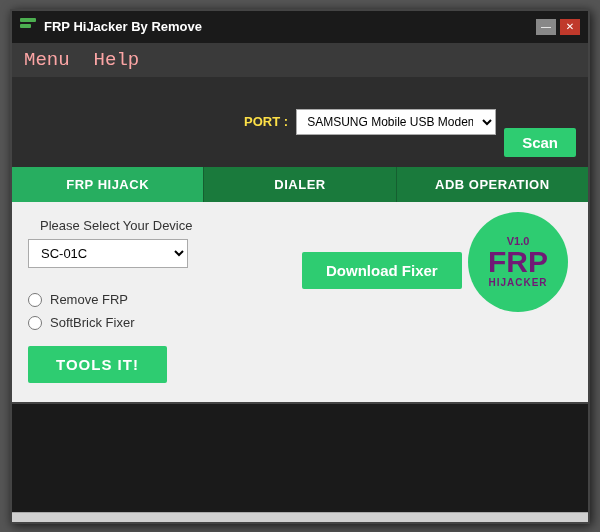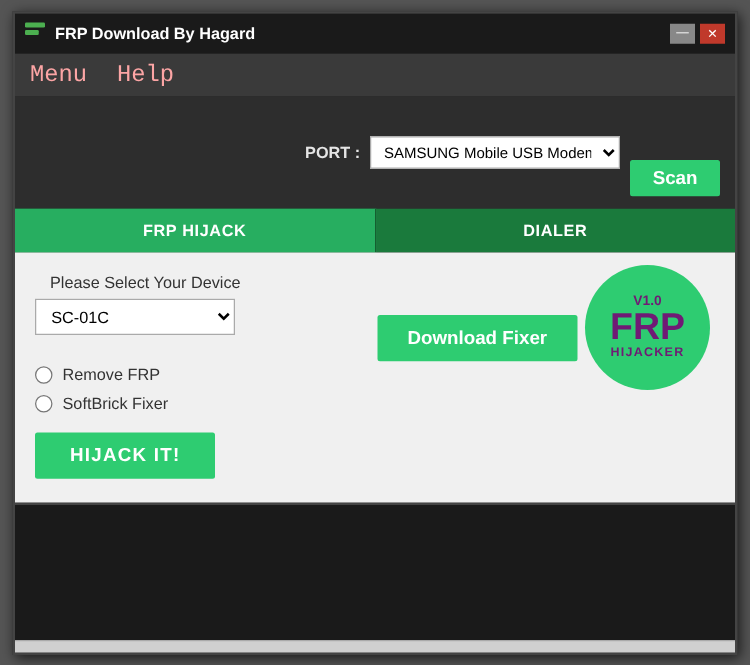--- a/index.html
+++ b/index.html
@@ -77,21 +77,21 @@
     }
     .port-bar {
       background: #2d2d2d;
       display: flex;
       align-items: center;
       justify-content: flex-end;
       padding: 10px 12px;
       gap: 8px;
     }
     .port-label {
-      color: #e5e5e5;
+      color: #fde047;
       font-size: 13px;
       font-weight: 600;
       margin-left: 48px;
     }
     .port-select {
       background: #fff;
       border: 1px solid #aaa;
       font-size: 12px;
       padding: 4px 6px;
       width: 200px;
@@ -233,21 +233,21 @@
 </head>
 <body>
 
 <div class="window">
 
   <div class="title-bar">
     <div class="title-bar-icon">
       <div class="bar"></div>
       <div class="bar"></div>
     </div>
-    <span class="title-bar-title">FRP Download By Hagard</span>
+    <span class="title-bar-title">FRP HiJacker By Remove</span>
     <div class="title-bar-controls">
       <button class="title-btn minimize">—</button>
       <button class="title-btn close">✕</button>
     </div>
   </div>
 
   <div class="menubar">
     <span class="menubar-item">Menu</span>
     <span class="menubar-item">Help</span>
   </div>
@@ -256,20 +256,21 @@
     <span class="port-label">PORT :</span>
     <select class="port-select">
       <option>SAMSUNG Mobile USB Modem (i...</option>
     </select>
     <button class="scan-btn">Scan</button>
   </div>
 
   <div class="tabs">
     <div class="tab active">FRP HIJACK</div>
     <div class="tab">DIALER</div>
+    <div class="tab">ADB OPERATION</div>
   </div>
 
   <div class="main-content">
     <div class="device-section">
       <label>Please Select Your Device</label>
       <select class="device-select">
         <option>SC-01C</option>
         <option>SC-02C</option>
         <option>SC-03C</option>
       </select>
@@ -289,19 +290,19 @@
       <label class="radio-item">
         <input type="radio" name="action" style="">
         <span>Remove FRP</span>
       </label>
       <label class="radio-item">
         <input type="radio" name="action" style="">
         <span>SoftBrick Fixer</span>
       </label>
     </div>
 
-    <button class="hijack-btn">HIJACK IT!</button>
+    <button class="hijack-btn">TOOLS IT!</button>
   </div>
 
   <div class="console-area"></div>
 
   <div class="status-bar"></div>
 </div>
 
 </body></html>

